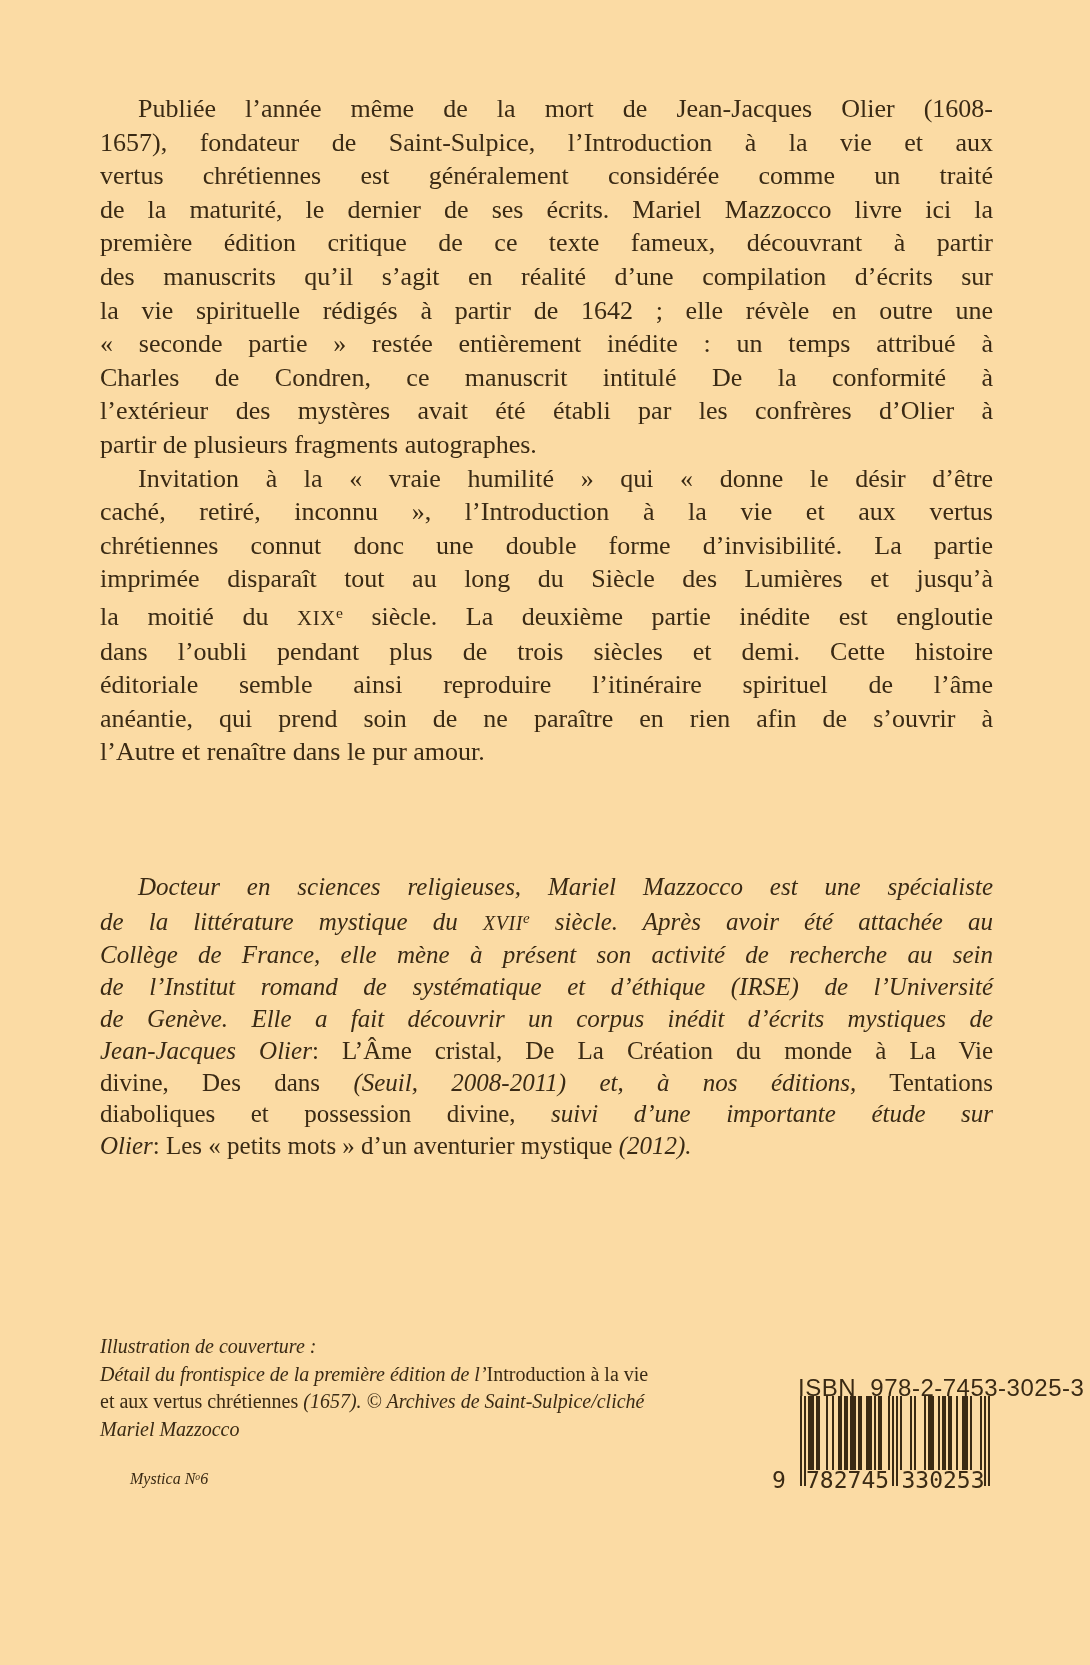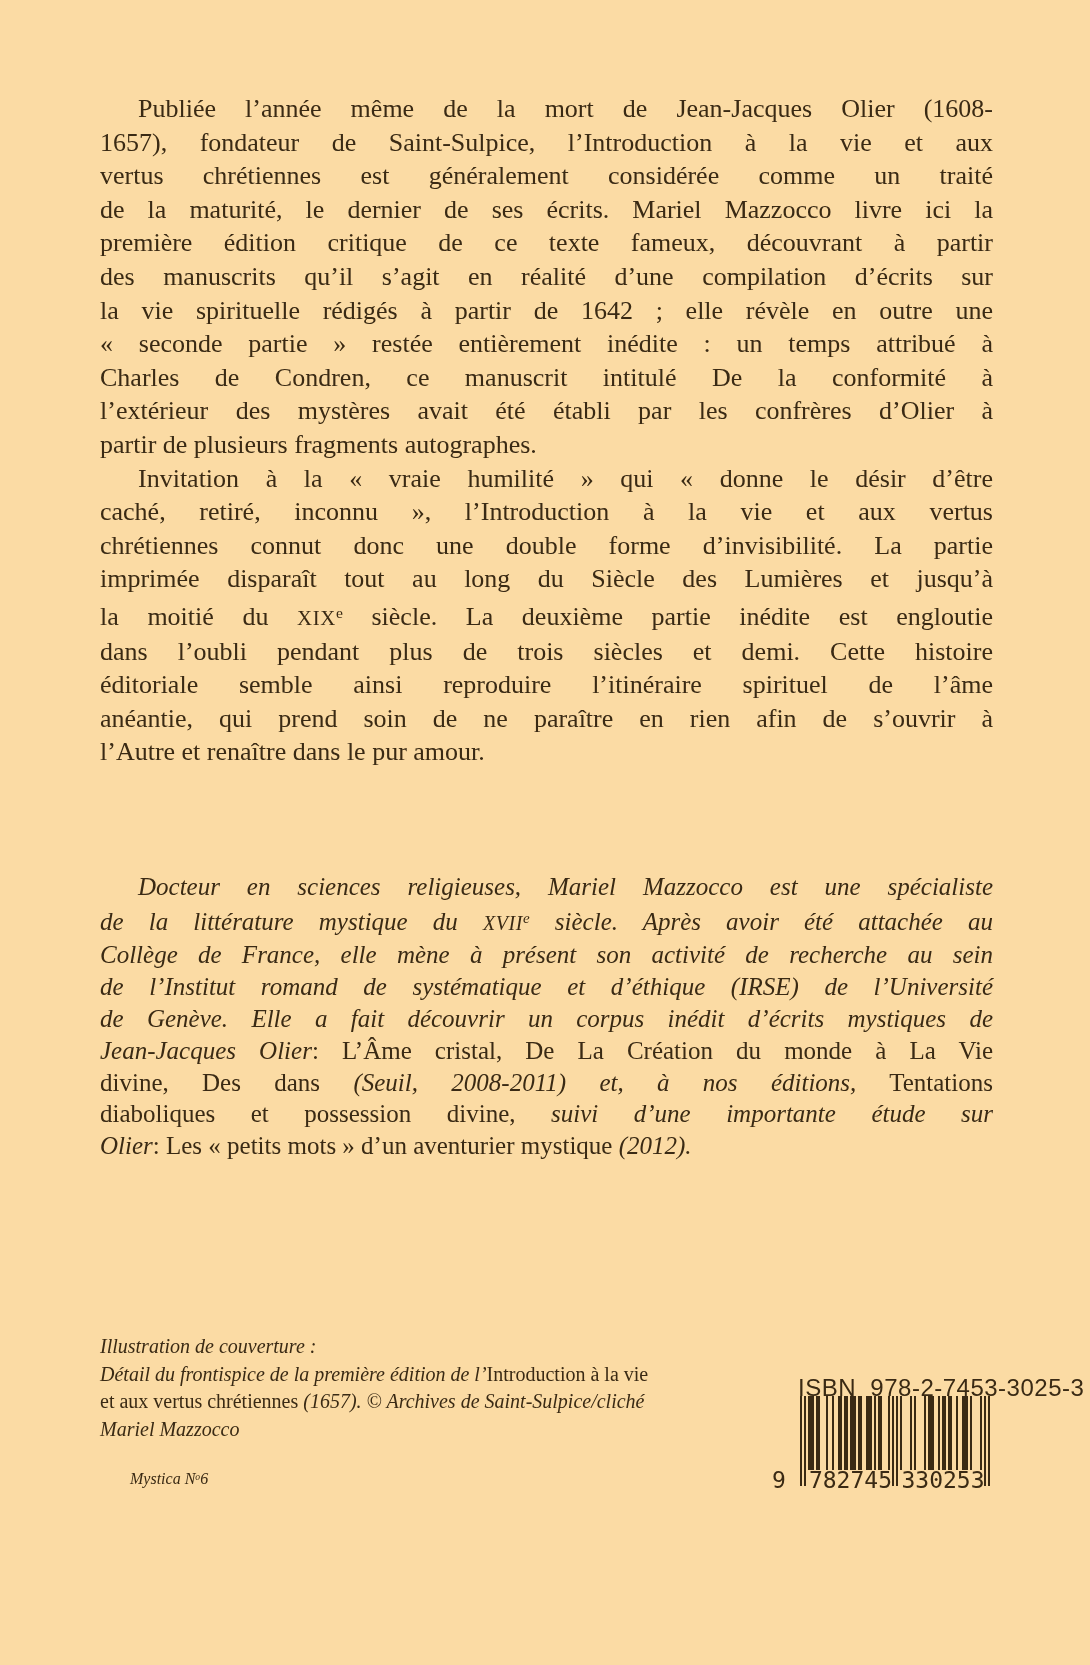--- a/index.html
+++ b/index.html
@@ -31,21 +31,21 @@
     font-family:Liberation Sans, sans-serif;
     font-size:24px;letter-spacing:0.5px;white-space:pre;
   }
   #barcode-svg{position:absolute;left:30px;top:22px;}
   .bc-digit{
     position:absolute;top:94px;
     font-family:"DejaVu Sans Mono", monospace;
     font-size:23px;line-height:24px;
   }
   #bc-d0{left:2px;}
-  #bc-d1{left:36px;width:86px;text-align:right;}
+  #bc-d1{left:36px;width:63px;text-align:right;}
   #bc-d2{left:130px;width:86px;text-align:center;}
 </style>
 </head>
 <body>
 
 <div class="cover" style="background: rgb(251, 219, 164); color: rgb(58, 42, 20);">
 
   <div id="synopsis" class="textblock">
     <div>
         <div class="tline indent"><span class="seg-r">Publiée l’année même de la mort de Jean-Jacques Olier (1608-</span></div>

